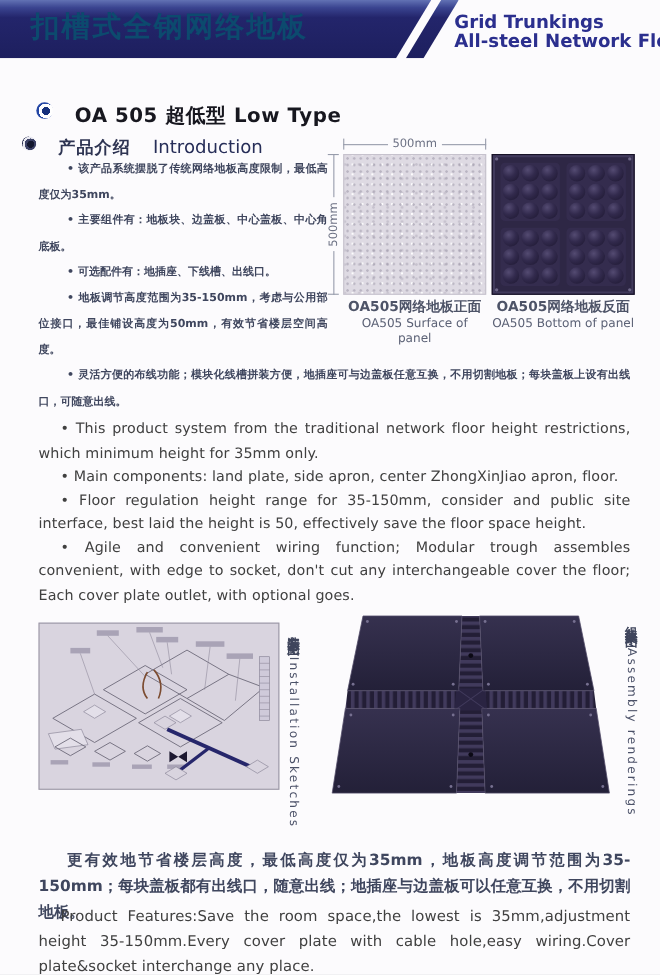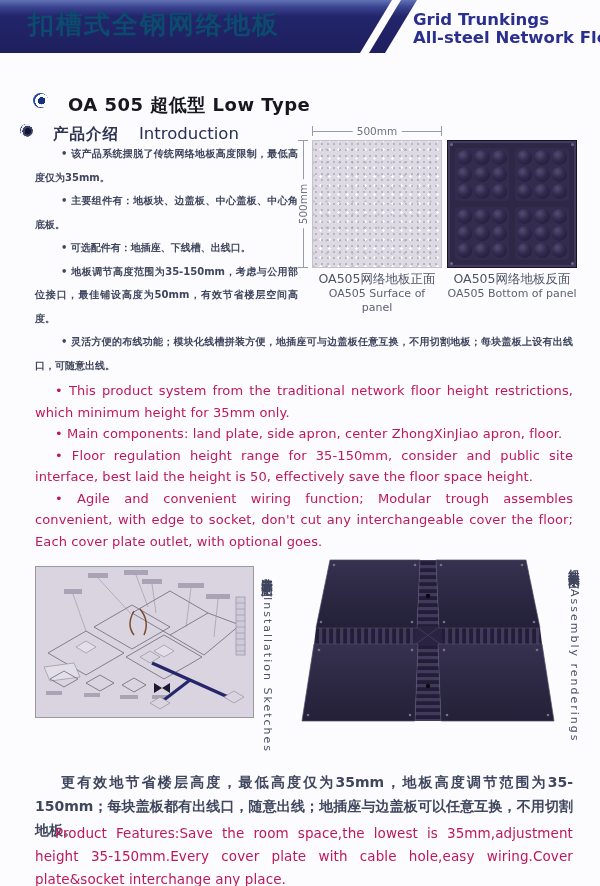--- a/index.html
+++ b/index.html
@@ -24,21 +24,21 @@
      background:radial-gradient(circle at 58% 52%, #16307c 0 31%, #ffffff 32% 56%, #2547a5 57% 100%); }
   .sec-icon { width:13px; height:13px; border-radius:50%; flex:none;
      background:radial-gradient(circle at 60% 56%, #13172f 0 30%, #3c4166 31% 50%, #e9e9f1 51% 68%, #23274a 69% 100%); }
   .model-title { font-size:18px; font-weight:bold; color:#17171f; letter-spacing:0.5px; }
   .sec-cn { font-size:15.5px; font-weight:bold; color:#2e3452; letter-spacing:1px; }
   .sec-en { font-size:16.5px; font-weight:normal; color:#272e58; }
 
   
   .cn-p { font-size:10px; line-height:23.5px; color:#3f465e; font-weight:600;
      text-indent:26px; text-align:justify; }
-  .en-p { font-size:13px; line-height:21.5px; color:#be185d; text-indent:20px;
+  .en-p { font-size:13px; line-height:21.5px; color:#404040; text-indent:20px;
      text-align:justify; letter-spacing:0.1px; }
   .intro-left  { position:absolute; left:35px; top:142px; width:263px; }
   .intro-wide  { position:absolute; left:35px; top:330px; width:538px; }
   .intro-en    { position:absolute; left:35px; top:380px; width:538px; }
 
   
   .panels-block { position:absolute; left:296px; top:124px; width:290px; height:176px; }
   .panel-surface { position:absolute; left:16px; top:16px; width:130px; height:128px;
      background-color:#dedae3; border:1px solid #c6c2cd;
      background-image:
@@ -65,21 +65,21 @@
   .dim-h .dim-label { position:absolute; left:50%; top:1px; transform:translateX(-50%);
      background:#fcfbfd; padding:0 4px; font-size:10.5px; color:#6c7184; }
   .dim-v { position:absolute; left:0; top:16px; width:13px; height:128px; }
   .dim-v .dim-line { position:absolute; top:0; bottom:0; left:7px; border-left:1px solid #979cab; }
   .dim-v::before, .dim-v::after { content:""; position:absolute; left:2px; width:10px; height:1px; background:#979cab; }
   .dim-v::before { top:0; } .dim-v::after { bottom:0; }
   .dim-v .dim-label { position:absolute; top:50%; left:1px; transform:translateY(-50%) rotate(180deg);
      writing-mode:vertical-rl; background:#fcfbfd; padding:4px 0; font-size:10.5px; color:#6c7184; }
 
   .panel-cap { position:absolute; top:148px; width:130px; text-align:center; line-height:14.5px; }
-  .panel-cap .cap-cn { display:block; font-size:12.5px; font-weight:400; color:#4e5468; }
+  .panel-cap .cap-cn { display:block; font-size:12.5px; font-weight:700; color:#4e5468; }
   .panel-cap .cap-en { display:block; font-size:11px; color:#5c6276; }
 
   
   .sketch-box { position:absolute; left:35px; top:566px; width:219px; height:152px;
      background:#d9d4df; border:1px solid #9b98a5; }
   .sketch-box svg { display:block; width:100%; height:100%; }
   .assembly-box { position:absolute; left:298px; top:558px; width:265px; height:165px; }
   .assembly-box svg { display:block; width:100%; height:100%; }
   .vcap { position:absolute; writing-mode:vertical-rl; text-orientation:mixed;
      letter-spacing:2px; white-space:nowrap; }

